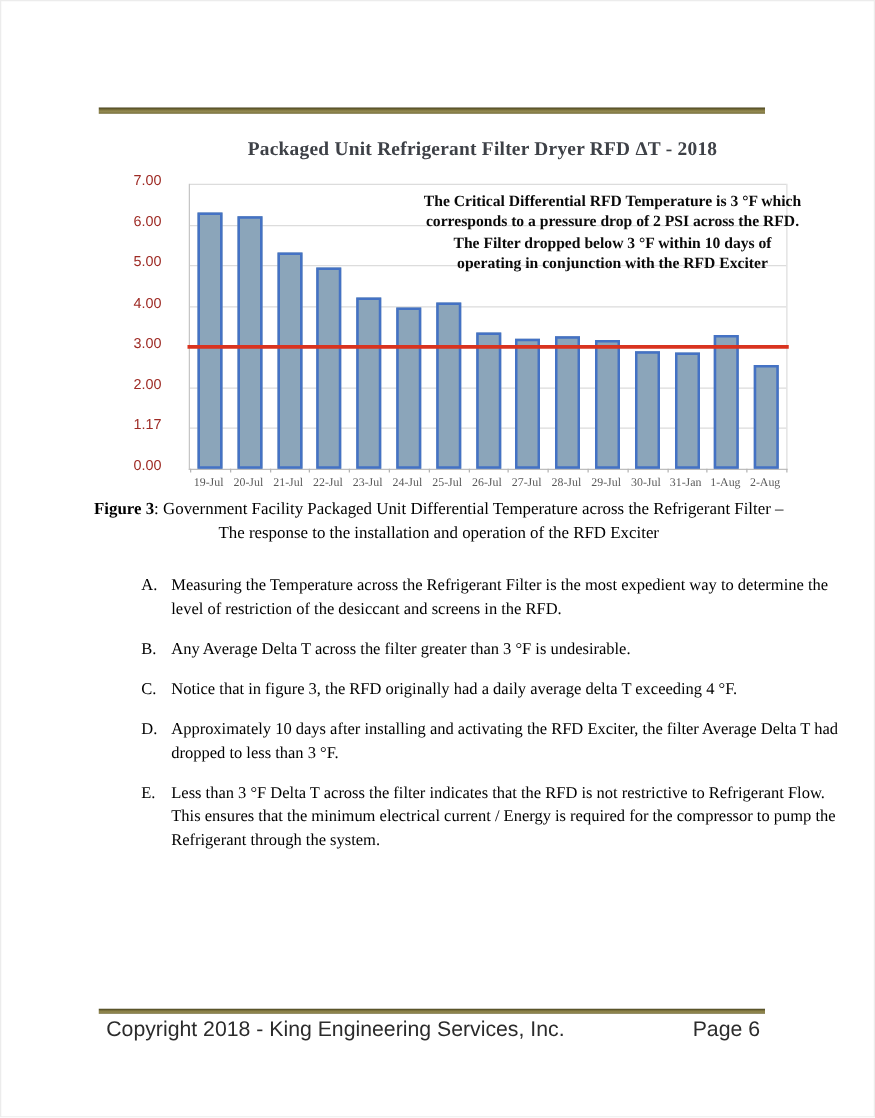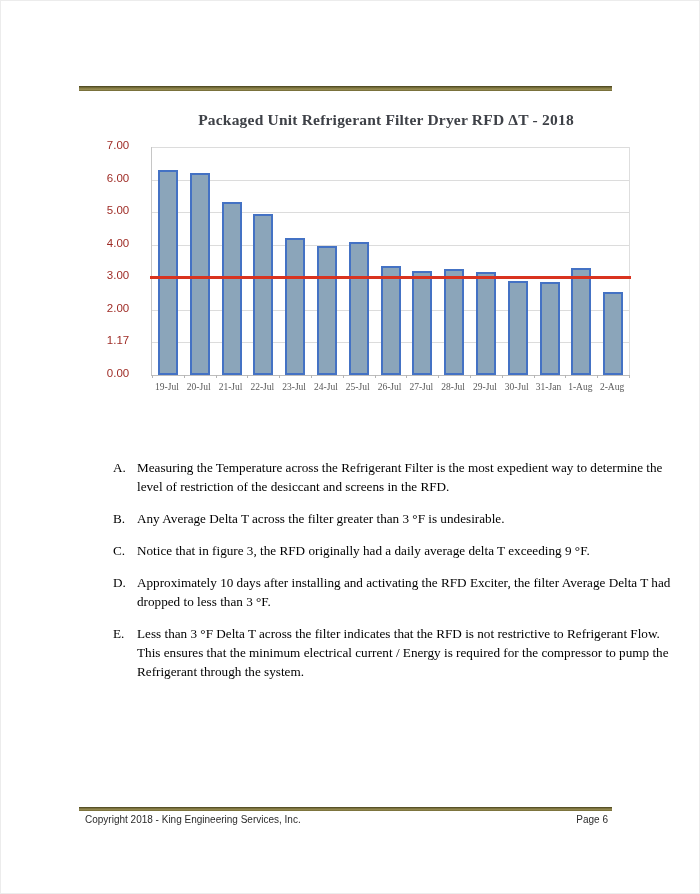--- a/index.html
+++ b/index.html
@@ -59,21 +59,21 @@
   .sum-heading { font-weight:bold; font-size:13.5px; line-height:19px; }
   .sum-item { display:flex; margin-top:13px; padding-left:32px; font-size:13.2px; line-height:19px; }
   .sum-item:first-of-type { margin-top:4px; }
   .sum-letter { flex:0 0 24px; }
   .sum-text { flex:1; }
   
   .footer-rule { top:806px; height:4px; }
   .footer-text {
     position:absolute; top:813px; left:84px; width:523px;
     display:flex; justify-content:space-between;
-    font-family:"Liberation Sans", sans-serif; font-size:10px; color:#2b2b2b;
+    font-family:"Liberation Sans", sans-serif; font-size:17px; color:#2b2b2b;
   }
 </style>
 </head>
 <body>
 
 <div class="page">
 
   <div class="rule header-rule"></div>
 
   <div class="chart">
@@ -139,36 +139,43 @@
         <div class="xlab" style="left: 296.7px; color: rgb(89, 89, 89);">25-Jul</div>
         <div class="xlab" style="left: 328.5px; color: rgb(89, 89, 89);">26-Jul</div>
         <div class="xlab" style="left: 360.3px; color: rgb(89, 89, 89);">27-Jul</div>
         <div class="xlab" style="left: 392.1px; color: rgb(89, 89, 89);">28-Jul</div>
         <div class="xlab" style="left: 423.9px; color: rgb(89, 89, 89);">29-Jul</div>
         <div class="xlab" style="left: 455.7px; color: rgb(89, 89, 89);">30-Jul</div>
         <div class="xlab" style="left: 487.5px; color: rgb(89, 89, 89);">31-Jan</div>
         <div class="xlab" style="left: 519.3px; color: rgb(89, 89, 89);">1-Aug</div>
         <div class="xlab" style="left: 551.1px; color: rgb(89, 89, 89);">2-Aug</div>
       </div>
+    <div class="anno" id="anno">The Critical Differential RFD Temperature is 3 °F which
+corresponds to a pressure drop of 2 PSI across the RFD.
+The Filter dropped below 3 °F within 10 days of
+operating in conjunction with the RFD Exciter</div>
   </div>
 
+  <div class="fig-caption">
+    <b>Figure 3</b><span>: Government Facility Packaged Unit Differential Temperature across the Refrigerant Filter – The response to the installation and operation of the RFD Exciter</span>
+  </div>
 
   <div class="summaries">
     <div id="sumlist">
         <div class="sum-item">
           <span class="sum-letter">A.</span>
           <span class="sum-text">Measuring the Temperature across the Refrigerant Filter is the most expedient way to determine the level of restriction of the desiccant and screens in the RFD.</span>
         </div>
         <div class="sum-item">
           <span class="sum-letter">B.</span>
           <span class="sum-text">Any Average Delta T across the filter greater than 3 °F is undesirable.</span>
         </div>
         <div class="sum-item">
           <span class="sum-letter">C.</span>
-          <span class="sum-text">Notice that in figure 3, the RFD originally had a daily average delta T exceeding  9 °F.</span>
+          <span class="sum-text">Notice that in figure 3, the RFD originally had a daily average delta T exceeding  4 °F.</span>
         </div>
         <div class="sum-item">
           <span class="sum-letter">D.</span>
           <span class="sum-text">Approximately 10 days after installing and activating the RFD Exciter, the filter Average Delta T had dropped to less than 3 °F.</span>
         </div>
         <div class="sum-item">
           <span class="sum-letter">E.</span>
           <span class="sum-text">Less than 3 °F Delta T across the filter indicates that the RFD is not restrictive to Refrigerant Flow. This ensures that the minimum electrical current / Energy  is required for the compressor to pump the Refrigerant through the system.</span>
         </div>
       </div>

